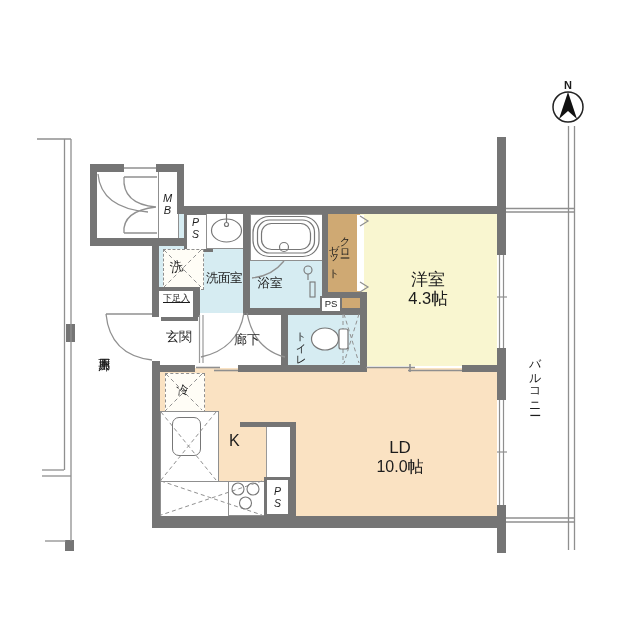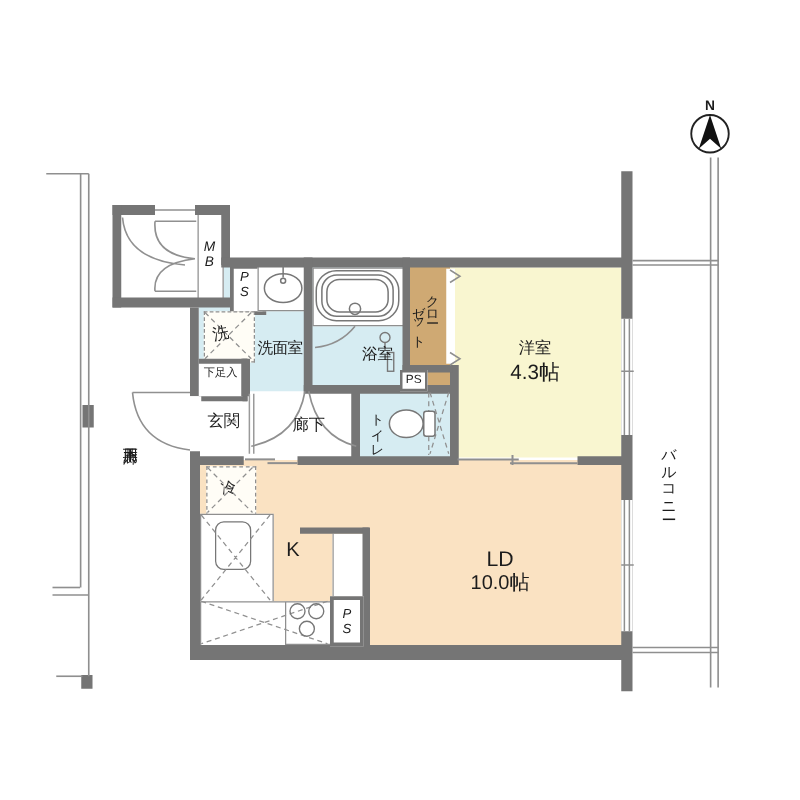--- a/index.html
+++ b/index.html
@@ -180,32 +180,32 @@
   </svg>
 
   <div class="label" style="left:561px;top:79px;width:14px;text-align:center;font-size:11px;font-weight:bold;">N</div>
 
   <div class="label stack" style="left:160px;top:192px;width:15px;font-size:11px;line-height:12px;">MB</div>
   <div class="label stack" style="left:189px;top:216px;width:13px;font-size:10.5px;line-height:12px;">PS</div>
   <div class="label" style="left:320px;top:299px;width:22px;text-align:center;font-size:9.5px;">PS</div>
   <div class="label stack" style="left:271px;top:485px;width:13px;font-size:10.5px;line-height:12px;">PS</div>
 
   <div class="label" style="left:203px;top:272px;width:42px;text-align:center;font-size:12.5px;letter-spacing:-0.5px;">洗面室</div>
-  <div class="label" style="left:288px;top:277px;width:28px;text-align:center;font-size:12.5px;">浴室</div>
+  <div class="label" style="left:256px;top:277px;width:28px;text-align:center;font-size:12.5px;">浴室</div>
   <div class="label" style="left:170px;top:260px;font-size:13px;transform:rotate(-12deg);">洗</div>
   <div class="label" style="left:177px;top:384px;font-size:12px;transform:rotate(-12deg);">冷</div>
-  <div class="label" style="left:160px;top:294px;width:33px;text-align:center;font-size:9px;">下足入</div>
+  <div class="label" style="left:160px;top:294px;width:33px;text-align:center;font-size:9px;text-decoration:underline;">下足入</div>
   <div class="label" style="left:164px;top:330px;width:30px;text-align:center;font-size:13px;">玄関</div>
   <div class="label" style="left:233px;top:333px;width:28px;text-align:center;font-size:13px;">廊下</div>
   <div class="label vtext" style="left:295px;top:324px;font-size:10.5px;">トイレ</div>
 
   <div class="label vtext" style="left:339px;top:229px;font-size:10.5px;">クロー</div>
   <div class="label vtext" style="left:328px;top:237px;font-size:10.5px;">ゼット</div>
 
-  <div class="label" style="left:398px;top:271px;width:60px;text-align:center;font-size:13px;">洋室</div>
+  <div class="label" style="left:398px;top:271px;width:60px;text-align:center;font-size:17px;">洋室</div>
   <div class="label" style="left:398px;top:289px;width:60px;text-align:center;font-size:16.5px;">4.3帖</div>
 
   <div class="label" style="left:375px;top:439px;width:50px;text-align:center;font-size:17px;">LD</div>
   <div class="label" style="left:365px;top:458px;width:70px;text-align:center;font-size:16px;">10.0帖</div>
   <div class="label" style="left:229px;top:432px;font-size:16px;">K</div>
 
   <div class="label vtext" style="left:528px;top:350px;font-size:12px;letter-spacing:1px;">バルコニー</div>
   <div class="label vtext" style="left:97px;top:349px;font-size:12px;">共用廊下</div>
 
 </div>

